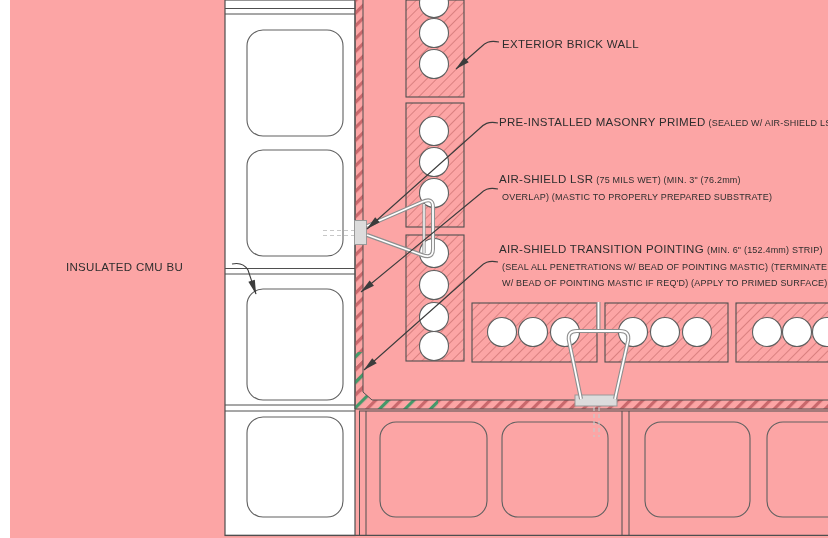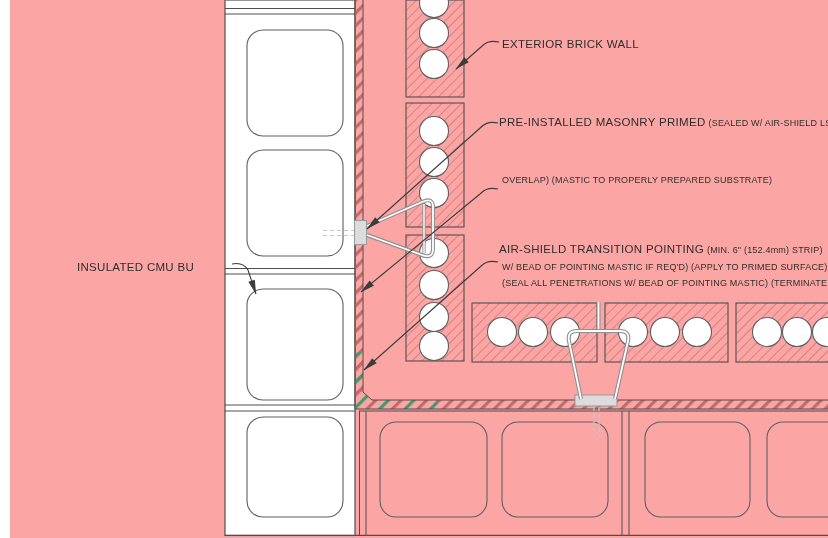--- a/index.html
+++ b/index.html
@@ -145,27 +145,30 @@
     <div class="row"><span class="big">EXTERIOR BRICK WALL</span></div>
   </div>
 
   <div class="lbl" style="left:489px;top:114px">
     <div class="row">
       <span class="big">PRE-INSTALLED MASONRY PRIMED</span><span class="sm">(SEALED W/ AIR-SHIELD LSR)</span>
     </div>
   </div>
 
   <div class="lbl" style="left:489px;top:171px">
+    <div class="row">
+      <span class="big">AIR-SHIELD LSR</span><span class="sm">(75 MILS WET) (MIN. 3" (76.2mm)</span>
+    </div>
     <div class="row"><span class="sm">OVERLAP) (MASTIC TO PROPERLY PREPARED SUBSTRATE)</span></div>
   </div>
 
   <div class="lbl" style="left:489px;top:241px">
     <div class="row">
       <span class="big">AIR-SHIELD TRANSITION POINTING</span><span class="sm">(MIN. 6" (152.4mm) STRIP)</span>
     </div>
+    <div class="row"><span class="sm">(SEAL ALL PENETRATIONS W/ BEAD OF POINTING MASTIC) (TERMINATE</span></div>
     <div class="row"><span class="sm">W/ BEAD OF POINTING MASTIC IF REQ'D) (APPLY TO PRIMED SURFACE)</span></div>
-    <div class="row"><span class="sm">(SEAL ALL PENETRATIONS W/ BEAD OF POINTING MASTIC) (TERMINATE</span></div>
   </div>
 
-  <div class="lbl" style="left:67px;top:259px">
+  <div class="lbl" style="left:56px;top:259px">
     <div class="row"><span class="big">INSULATED CMU BU</span></div>
   </div>
 </div>
 
 </body></html>

